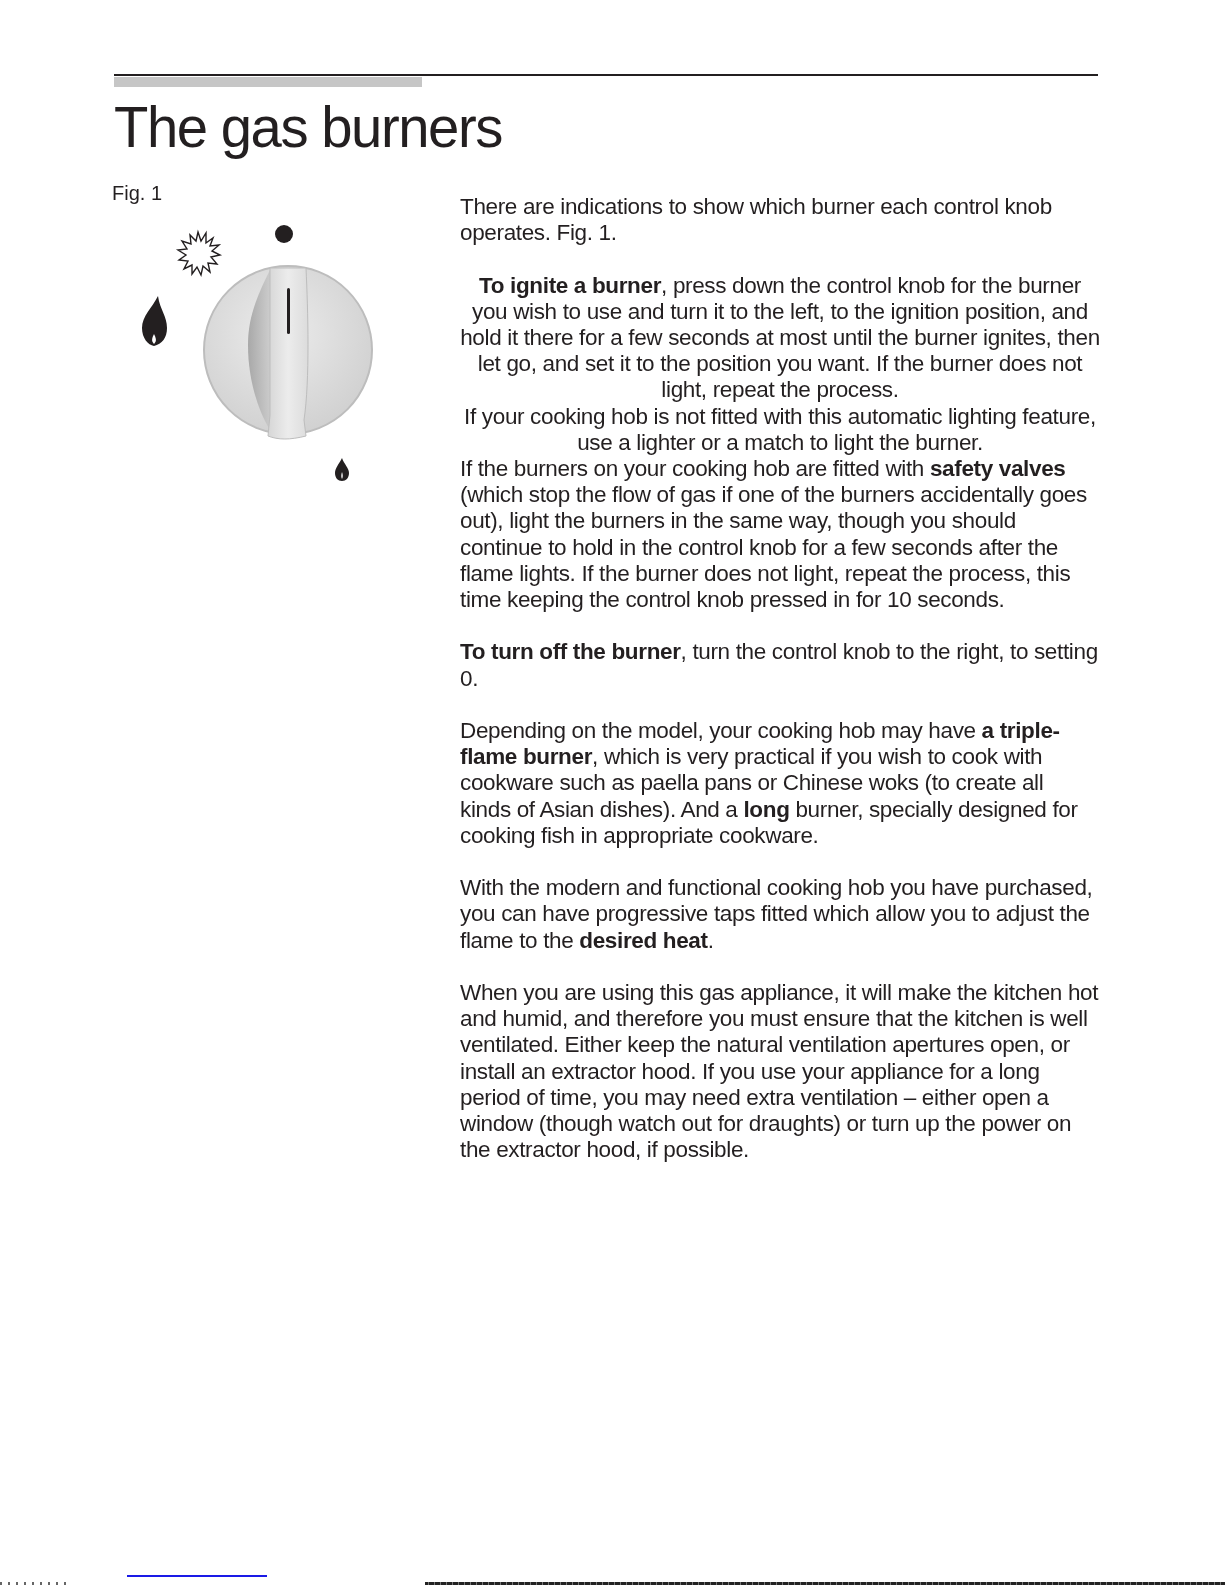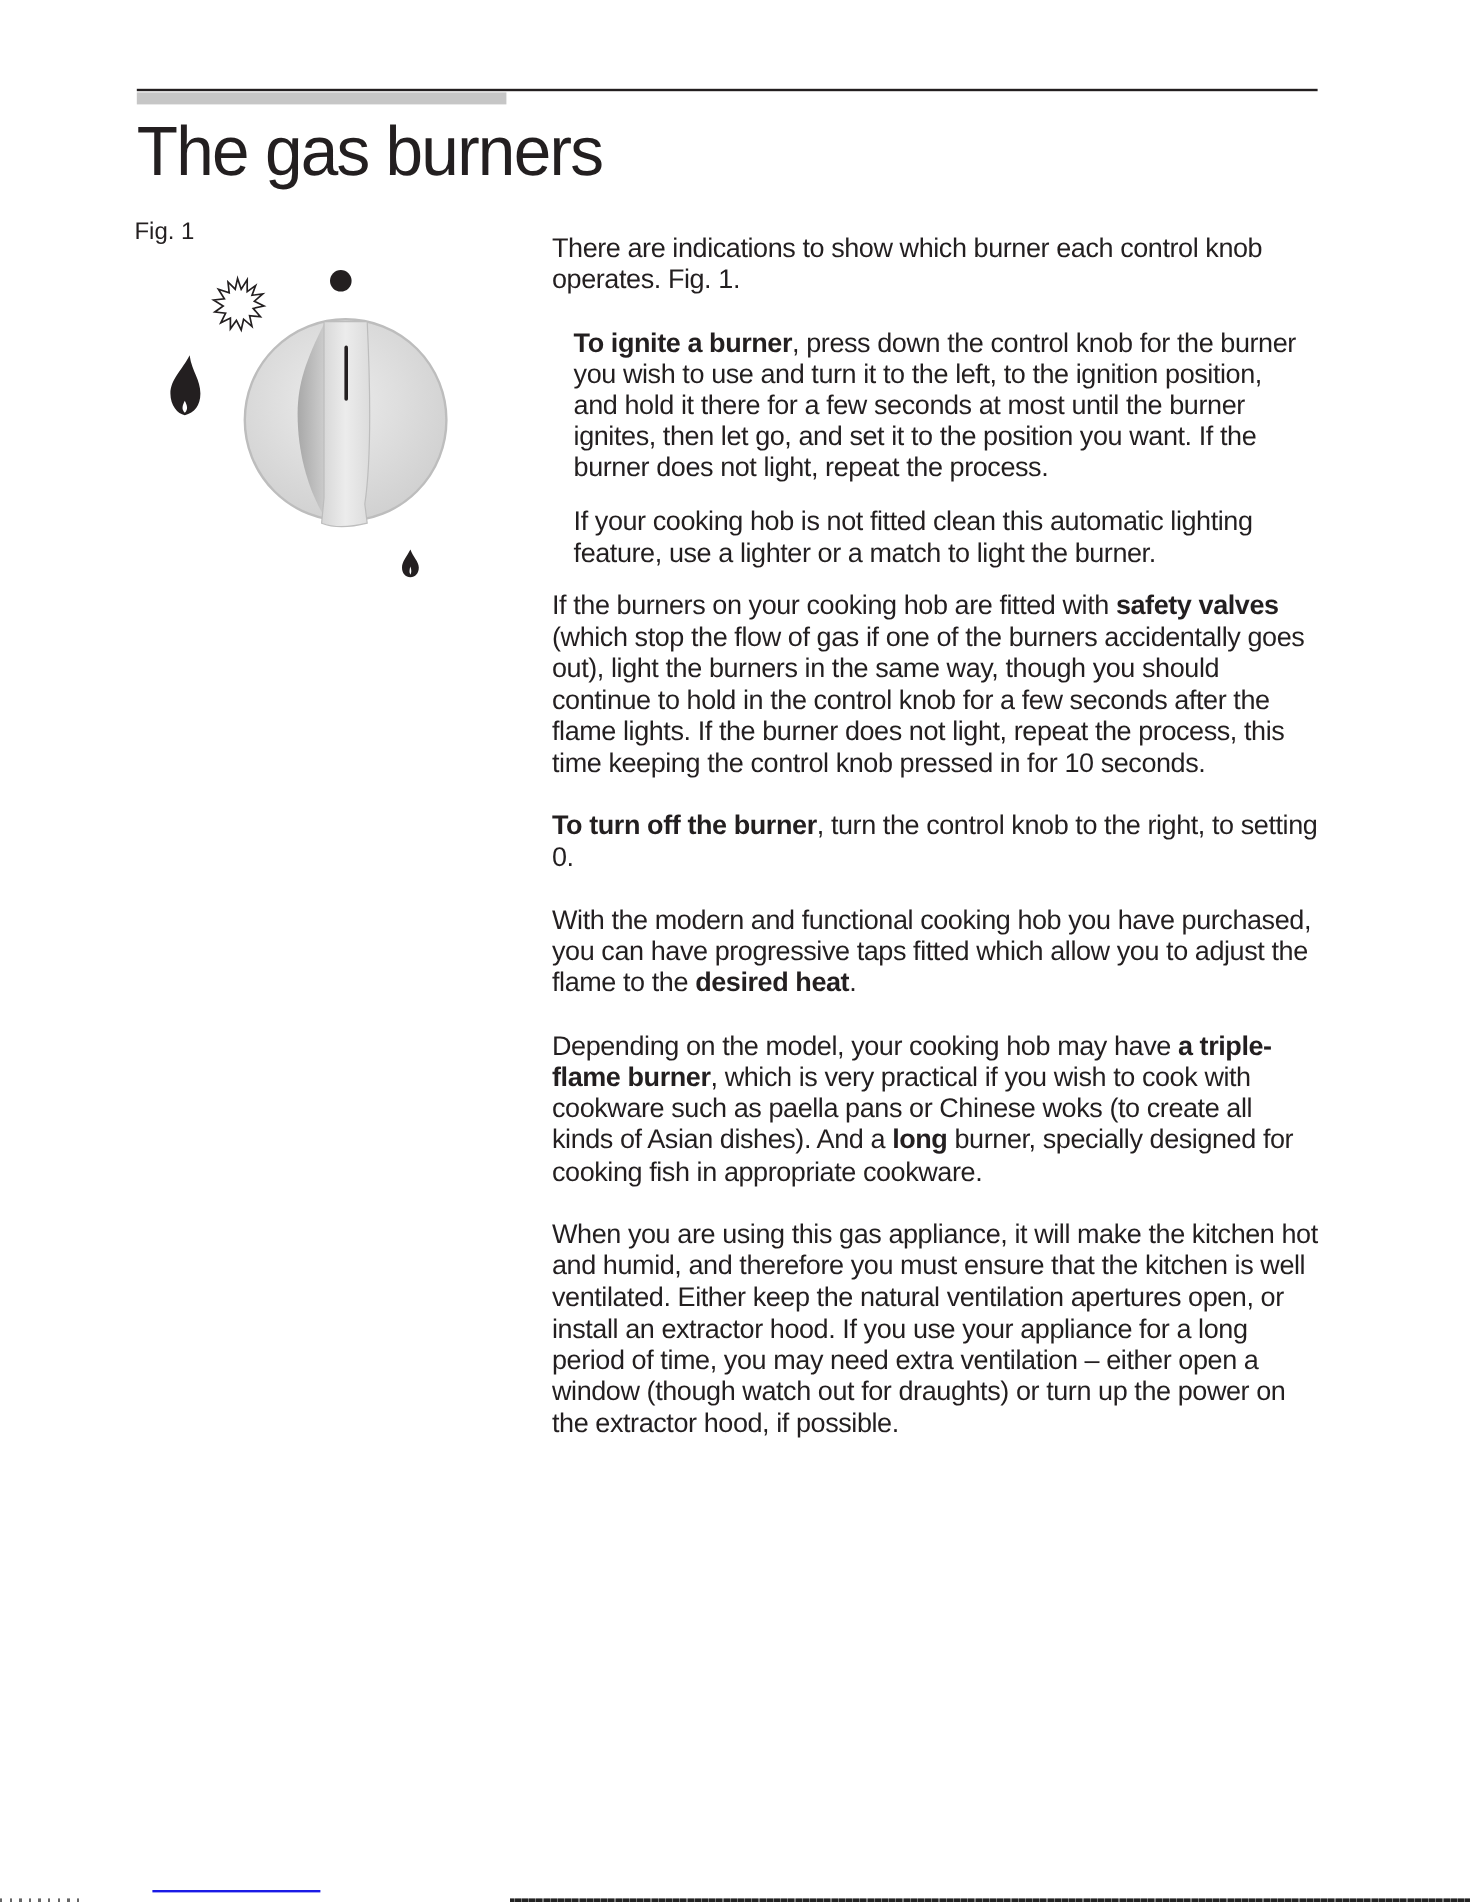--- a/index.html
+++ b/index.html
@@ -7,21 +7,21 @@
          font-family:"Liberation Sans", sans-serif; color:#231f20; }
   .top-rule { position:absolute; left:114px; top:74px; width:984px; height:2px; background:#231f20; }
   .grey-bar { position:absolute; left:114px; top:77px; width:308px; height:10px; background:#c6c6c6; }
   .title { position:absolute; left:114px; top:92px; margin:0; font-size:58px; font-weight:normal;
            letter-spacing:-1.5px; line-height:70px; transform:scaleX(0.97); transform-origin:left; }
   .fig-label { position:absolute; left:112px; top:182px; font-size:20px; }
   .figure { position:absolute; left:130px; top:210px; width:260px; height:290px; }
   .body-text { position:absolute; left:460px; top:194px; width:640px; font-size:22.5px; line-height:26.2px;
                letter-spacing:-0.35px; }
   .body-text p { margin:0 0 26.2px 0; }
-  .body-text p.tight { margin:18px; }
+  .body-text p.tight { margin:0;text-align:center; }
   .body-text b { font-weight:bold; }
   .link-line { position:absolute; left:127px; top:1575px; width:140px; height:2px; background:#1a1ae6; }
   .noise-left { position:absolute; left:0; top:1582px; width:70px; height:3px;
                 background:repeating-linear-gradient(90deg,#666 0 2px,#fff 2px 8px); }
   .noise-right { position:absolute; left:425px; top:1582px; width:800px; height:3px;
                  background:repeating-linear-gradient(90deg,#222 0 3px,#777 3px 4px,#222 4px 6px); }
 </style>
 </head>
 <body>
 
@@ -72,23 +72,23 @@
       <path d="M140,60 C125,90 118,110 118,135 C118,170 128,200 140,220 L140,60 Z" fill="url(#leftShade)" opacity="0.85"></path>
       <path d="M140,58 L176,58 C178,100 180,170 174,210 L176,226 C160,230 148,230 138,226 L140,205 Z" fill="url(#ridgeGrad)" stroke="#bdbdbd" stroke-width="1"></path>
       <rect x="157" y="78" width="3" height="46" rx="1.5" fill="#231f20"></rect>
     </g>
   </svg>
 </div>
 
 <div class="body-text" id="body-text">
     <p><span>There are indications to show which burner each control knob operates. Fig. 1.</span></p>
     <p class="tight"><b>To ignite a burner</b><span>, press down the control knob for the burner you wish to use and turn it to the left, to the ignition position, and hold it there for a few seconds at most until the burner ignites, then let go, and set it to the position you want. If the burner does not light, repeat the process.</span></p>
-    <p class="tight"><span>If your cooking hob is not fitted clean this automatic lighting feature, use a lighter or a match to light the burner.</span></p>
+    <p class="tight"><span>If your cooking hob is not fitted with this automatic lighting feature, use a lighter or a match to light the burner.</span></p>
     <p><span>If the burners on your cooking hob are fitted with </span><b>safety valves</b><span> (which stop the flow of gas if one of the burners accidentally goes out), light the burners in the same way, though you should continue to hold in the control knob for a few seconds after the flame lights. If the burner does not light, repeat the process, this time keeping the control knob pressed in for 10 seconds.</span></p>
     <p><b>To turn off the burner</b><span>, turn the control knob to the right, to setting 0.</span></p>
+    <p><span>Depending on the model, your cooking hob may have </span><b>a triple-flame burner</b><span>, which is very practical if you wish to cook with cookware such as paella pans or Chinese woks (to create all kinds of Asian dishes). And a </span><b>long</b><span> burner, specially designed for cooking fish in appropriate cookware.</span></p>
     <p><span>With the modern and functional cooking hob you have purchased, you can have progressive taps fitted which allow you to adjust the flame to the </span><b>desired heat</b><span>.</span></p>
-    <p><span>Depending on the model, your cooking hob may have </span><b>a triple-flame burner</b><span>, which is very practical if you wish to cook with cookware such as paella pans or Chinese woks (to create all kinds of Asian dishes). And a </span><b>long</b><span> burner, specially designed for cooking fish in appropriate cookware.</span></p>
     <p><span>When you are using this gas appliance, it will make the kitchen hot and humid, and therefore you must ensure that the kitchen is well ventilated. Either keep the natural ventilation apertures open, or install an extractor hood. If you use your appliance for a long period of time, you may need extra ventilation – either open a window (though watch out for draughts) or turn up the power on the extractor hood, if possible.</span></p>
   </div>
 
 <div class="link-line"></div>
 <div class="noise-left"></div>
 <div class="noise-right"></div>
 
 </body></html>

